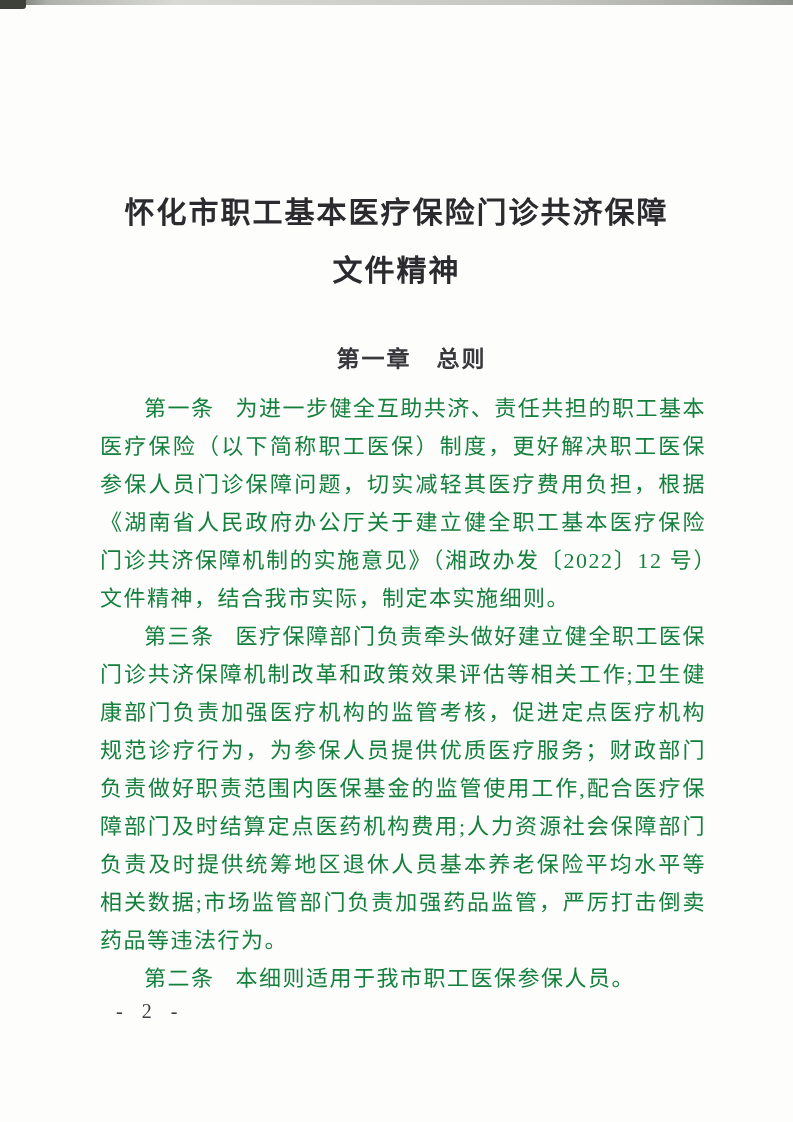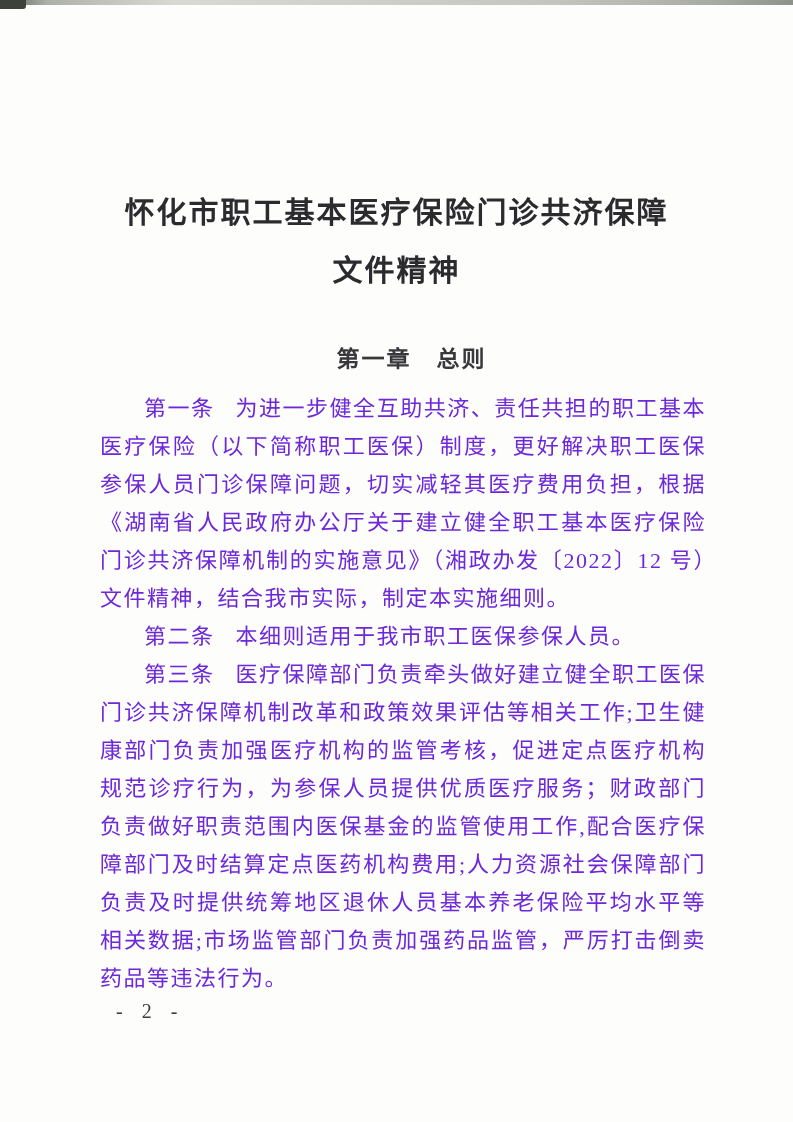--- a/index.html
+++ b/index.html
@@ -62,21 +62,21 @@
   }
   .body-text {
     position: absolute;
     top: 390px;
     left: 100px;
     width: 606px;
     font-size: 22px;
     line-height: 38px;
     letter-spacing: 1.5px;
     text-align: justify;
-    color: #6d28d9;
+    color: #15803d;
   }
   .body-text p {
     margin: 0;
     text-indent: 2em;
   }
   .art-label {
     margin-right: 0.95em;
   }
   .page-number {
     position: absolute;
@@ -101,22 +101,22 @@
     <span>文件精神</span>
   </h1>
 
   <h2 class="chapter-heading">第一章　总则</h2>
 
   <div class="body-text">
     <p>
       <span class="art-label">第一条</span><span>为进一步健全互助共济、责任共担的职工基本医疗保险（以下简称职工医保）制度，更好解决职工医保参保人员门诊保障问题，切实减轻其医疗费用负担，根据《湖南省人民政府办公厅关于建立健全职工基本医疗保险门诊共济保障机制的实施意见》（湘政办发〔2022〕12 号）文件精神，结合我市实际，制定本实施细则。</span>
     </p>
     <p>
-      <span class="art-label">第二条</span><span>本细则适用于我市职工医保参保人员。</span>
+      <span class="art-label">第三条</span><span>医疗保障部门负责牵头做好建立健全职工医保门诊共济保障机制改革和政策效果评估等相关工作;卫生健康部门负责加强医疗机构的监管考核，促进定点医疗机构规范诊疗行为，为参保人员提供优质医疗服务；财政部门负责做好职责范围内医保基金的监管使用工作,配合医疗保障部门及时结算定点医药机构费用;人力资源社会保障部门负责及时提供统筹地区退休人员基本养老保险平均水平等相关数据;市场监管部门负责加强药品监管，严厉打击倒卖药品等违法行为。</span>
     </p>
     <p>
-      <span class="art-label">第三条</span><span>医疗保障部门负责牵头做好建立健全职工医保门诊共济保障机制改革和政策效果评估等相关工作;卫生健康部门负责加强医疗机构的监管考核，促进定点医疗机构规范诊疗行为，为参保人员提供优质医疗服务；财政部门负责做好职责范围内医保基金的监管使用工作,配合医疗保障部门及时结算定点医药机构费用;人力资源社会保障部门负责及时提供统筹地区退休人员基本养老保险平均水平等相关数据;市场监管部门负责加强药品监管，严厉打击倒卖药品等违法行为。</span>
+      <span class="art-label">第二条</span><span>本细则适用于我市职工医保参保人员。</span>
     </p>
   </div>
 
   <div class="page-number">- 2 -</div>
 
 </div>
 
 </body></html>

